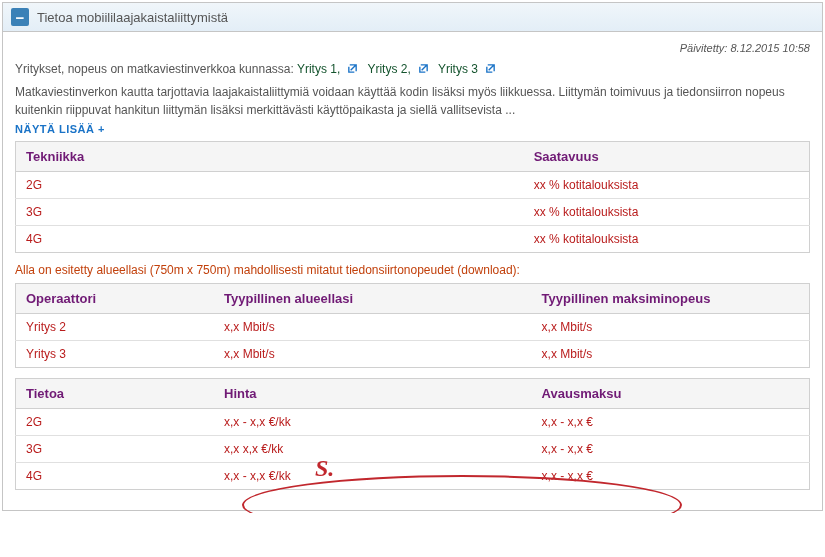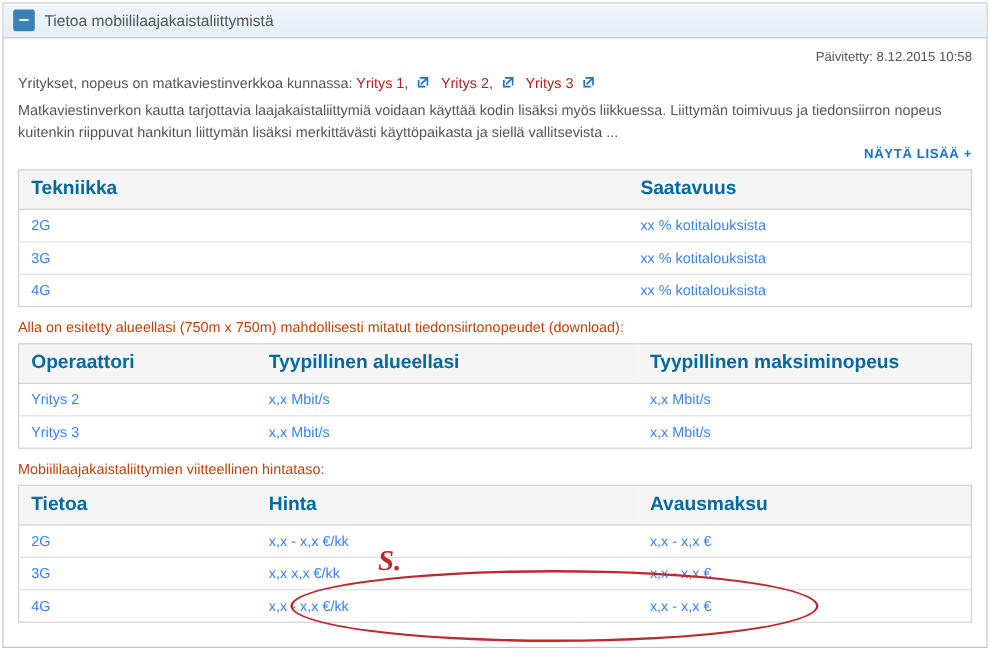--- a/index.html
+++ b/index.html
@@ -1,30 +1,30 @@
 <!DOCTYPE html>
 <html><head>
   <meta charset="utf-8">
   <style>
     * { margin:0; padding:0; box-sizing:border-box; }
     body { font-family: Verdana, Arial, sans-serif; font-size:12px; color:#333; background:#fff; width:825px; margin:0 auto; padding:2px; position:relative; }
     .panel { border:1px solid #c5c5c5; }
     .panel-header { background:linear-gradient(#f0f6fa,#e3eef7); border-bottom:1px solid #c5c5c5; padding:5px 8px; display:flex; align-items:center; gap:8px; color:#555; font-size:13px; }
     .collapse-btn { width:18px; height:18px; background:#3b81b7; color:#fff; font-weight:bold; display:flex; align-items:center; justify-content:center; border-radius:2px; cursor:pointer; font-size:15px; line-height:1; }
     .panel-body { padding:10px 12px; }
-    .updated { text-align:right; color:#555; font-size:11px; margin-bottom:8px; }
+    .updated { text-align:right; color:#555; font-size:11px; margin-bottom:8px;font-style:italic; }
     .intro-line { color:#555; margin-bottom:6px; }
-    .intro-line a { color:#b91c1c; text-decoration:none; margin-right:4px; }
+    .intro-line a { color:#14532d; text-decoration:none; margin-right:4px; }
     .ext-icon { display:inline-block; vertical-align:middle; margin-left:3px; margin-right:6px; }
     .ext-icon svg { width:11px; height:11px; }
     .desc { color:#555; line-height:1.5; margin-bottom:4px; }
-    .show-more { text-align:right; color:#1a73c7; font-size:11px; font-weight:bold; letter-spacing:0.5px; cursor:pointer; margin-bottom:6px; }
+    .show-more { color:#1a73c7; font-size:11px; font-weight:bold; letter-spacing:0.5px; cursor:pointer; margin-bottom:6px; }
     table { width:100%; border-collapse:collapse; border:1px solid #d0d0d0; margin-bottom:10px; }
-    th { text-align:left; background:#f5f5f5; padding:7px 10px; border-bottom:1px solid #d0d0d0; color:#0369a1; font-size:16px; }
-    td { padding:6px 10px; border-top:1px solid #e0e0e0; color:#3b82f6; }
+    th { text-align:left; background:#f5f5f5; padding:7px 10px; border-bottom:1px solid #d0d0d0; color:#701a75; font-size:13px; }
+    td { padding:6px 10px; border-top:1px solid #e0e0e0; color:#b91c1c; }
     .caption { color:#c2410c; margin:6px 0 6px 0; }
     .ellipse-wrap { position:absolute; pointer-events:none; }
     .ellipse-main { left:242px; top:475px; width:440px; height:60px; border:2px solid #c1272d; border-radius:50%; }
     .s-label { position:absolute; left:315px; top:455px; color:#c1272d; font-size:24px; font-weight:bold; pointer-events:none; font-family: Georgia, serif; font-style:italic; }
   </style>
 </head>
 <body>
 
 <div class="panel">
   <div class="panel-header">
@@ -97,21 +97,20 @@
             <td>x,x Mbit/s</td>
           </tr>
         <tr>
             <td>Yritys 3</td>
             <td>x,x Mbit/s</td>
             <td>x,x Mbit/s</td>
           </tr>
       </tbody>
     </table>
 
-    <div class="caption">Mobiililaajakaistaliittymien viitteellinen hintataso:</div>
 
     <table>
       <thead>
           <tr>
         <th style="width:25%">Tietoa</th>
         <th style="width:40%">Hinta</th>
         <th>Avausmaksu</th>
       </tr>
         </thead>
       <tbody>

